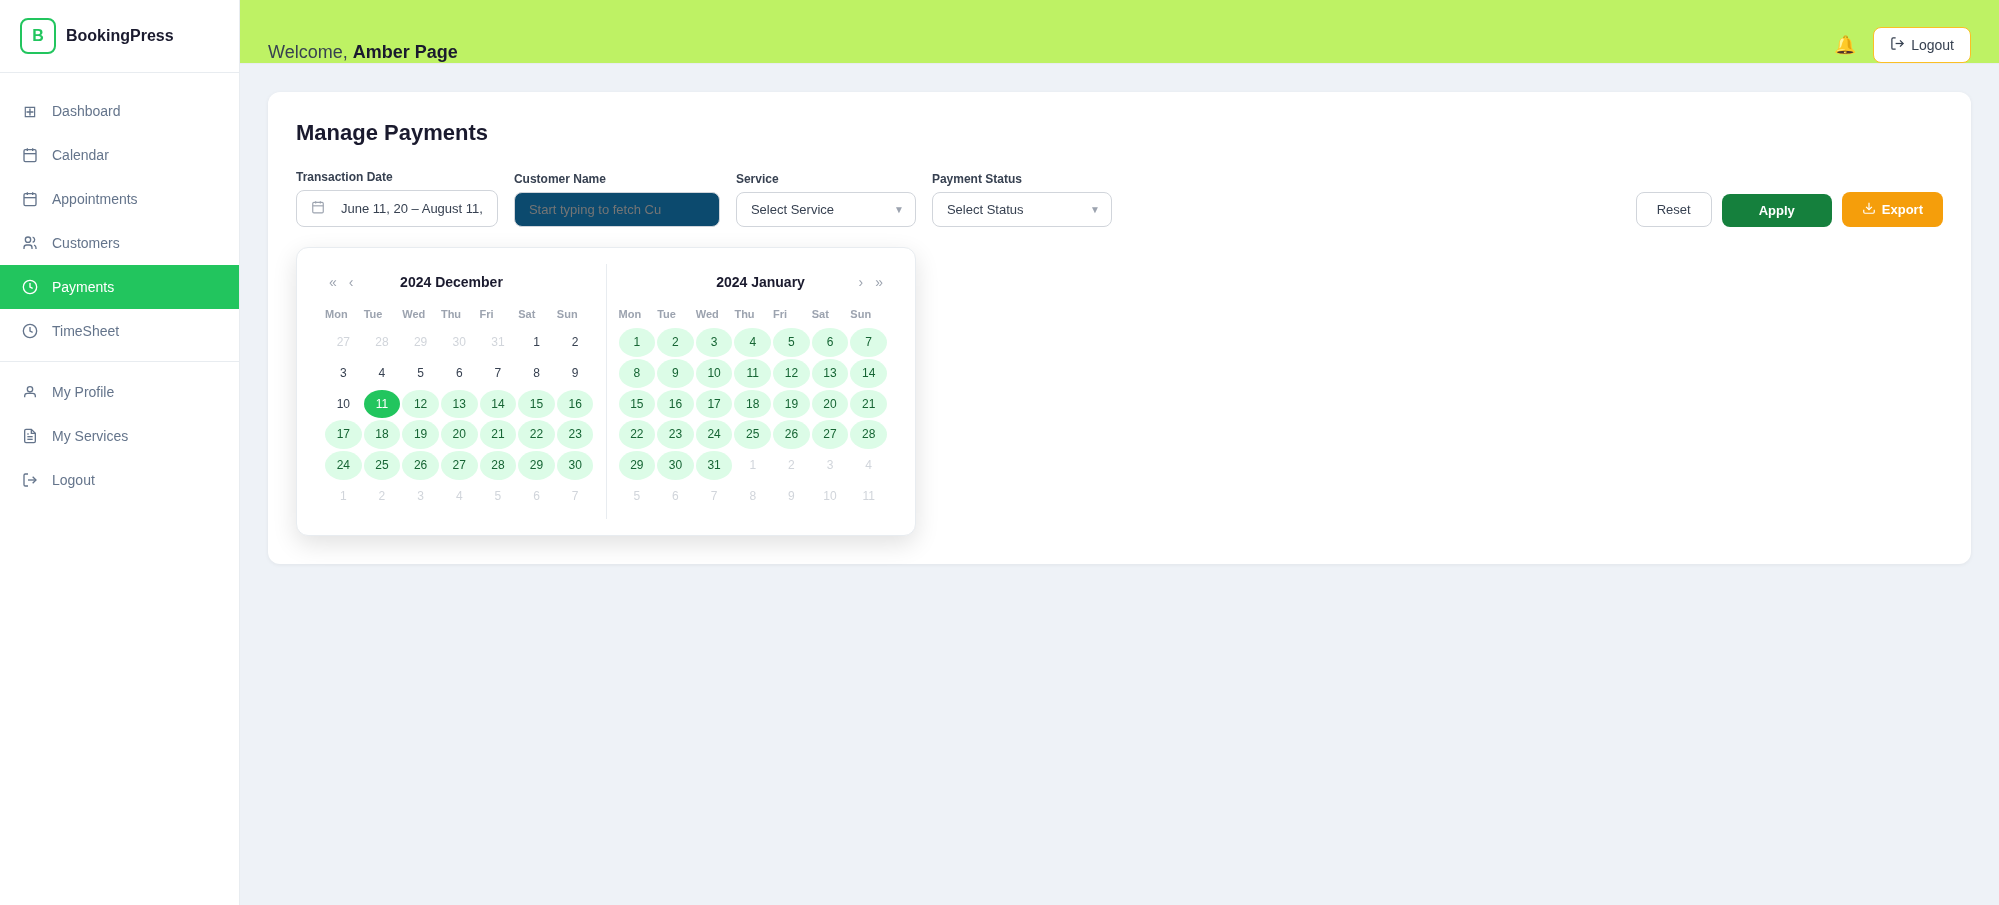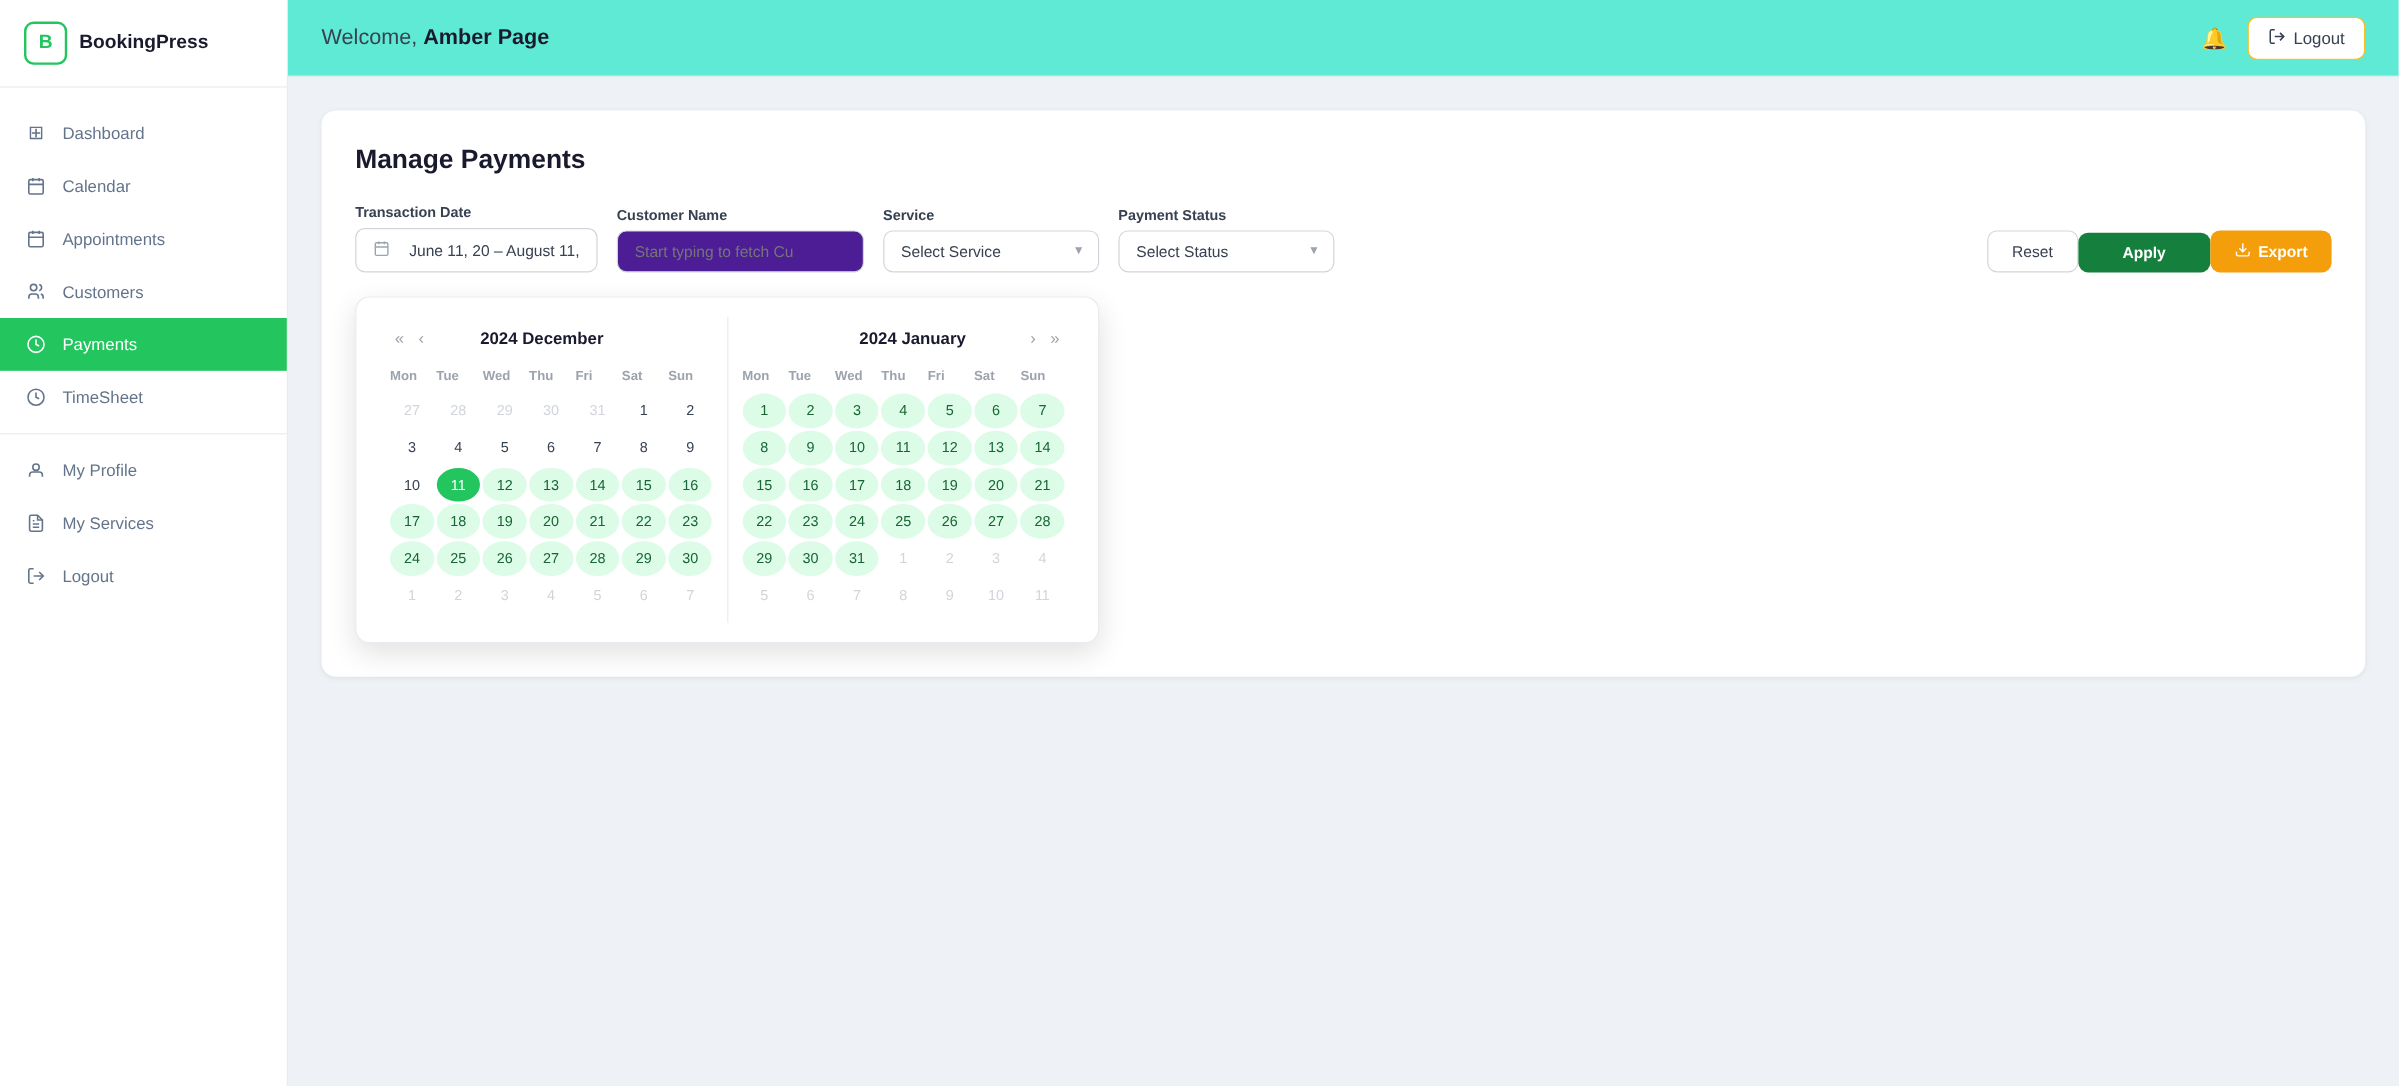--- a/index.html
+++ b/index.html
@@ -76,26 +76,26 @@
     }
 
     
     .main {
       flex: 1;
       display: flex;
       flex-direction: column;
       overflow: hidden;
     }
     .topbar {
-      background: #5eead4;
+      background: #bef264;
       border-bottom: 1px solid #e8ecf0;
       padding: 0 28px;
       height: 64px;
       display: flex;
-      align-items: center;
+      align-items: flex-end;
       justify-content: space-between;
     }
     .welcome-text {
       font-size: 18px;
       color: #374151;
     }
     .welcome-text strong { font-weight: 700; color: #1a1a2e; }
     .topbar-right {
       display: flex;
       align-items: center;
@@ -194,27 +194,27 @@
       gap: 16px;
       min-width: 200px;
       cursor: pointer;
     }
     .customer-input {
       border: 1.5px solid #d1d5db;
       border-radius: 8px;
       padding: 9px 14px;
       font-size: 13px;
       color: #9ca3af;
-      background: #4c1d95;
+      background: #0c4a6e;
       min-width: 200px;
       outline: none;
     }
     .action-btns {
       display: flex;
-      gap: 0;
+      gap: 10px;
       align-items: flex-end;
       margin-left: auto;
     }
     .btn-reset {
       border: 1.5px solid #d1d5db;
       background: #fff;
       border-radius: 8px;
       padding: 9px 20px;
       font-size: 13px;
       font-weight: 500;

